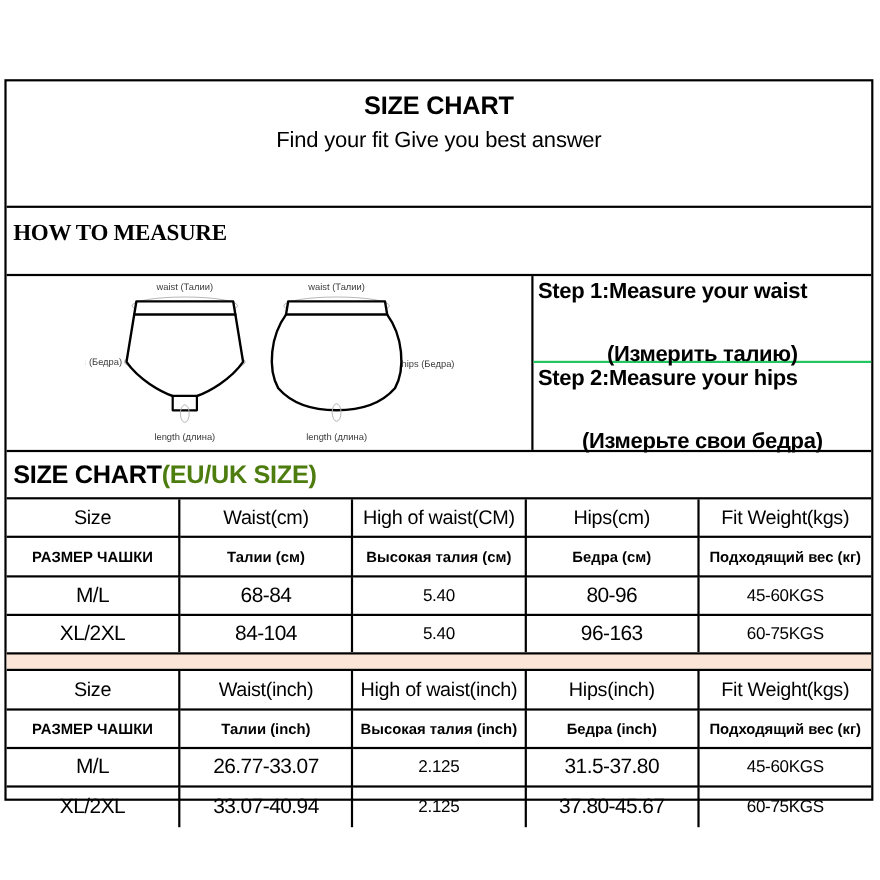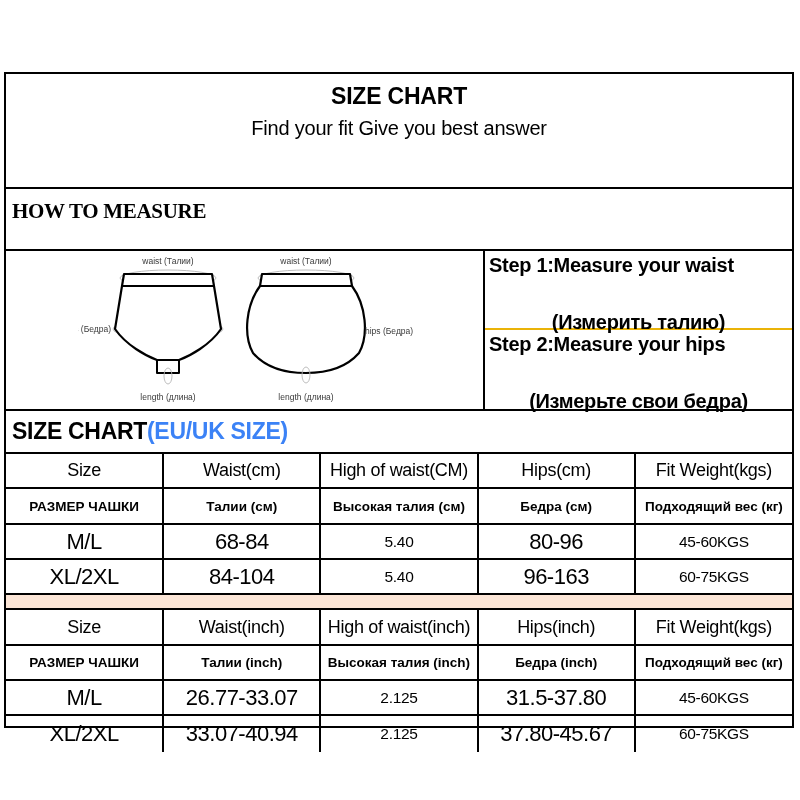--- a/index.html
+++ b/index.html
@@ -19,34 +19,34 @@
   .sub-ru{font-size:20px;margin-top:7px;letter-spacing:-0.2px;}
   
   .htm-row{height:62px;border-bottom:2px solid #000;box-sizing:border-box;
     font-size:21px;font-weight:bold;line-height:45px;padding-left:6px;letter-spacing:-0.3px;font-family:Liberation Serif, serif;}
   
   .measure-row{height:160px;border-bottom:2px solid #000;box-sizing:border-box;display:flex;}
   .measure-left{width:477px;position:relative;}
   .measure-left svg{position:absolute;left:72px;top:2px;}
   .steps-col{flex:1;border-left:2px solid #000;display:flex;flex-direction:column;}
   .step-cell{box-sizing:border-box;font-weight:bold;font-size:20px;letter-spacing:-0.3px;}
-  .step-1{height:79px;border-bottom:2px solid #eab308;}
+  .step-1{height:79px;border-bottom:2px solid #22c55e;}
   .step-2{flex:1;}
   .step-line-en{padding:3px 0 0 4px;}
   .step-line-ru{text-align:center;padding-top:6px;margin-top:28px;}
   
   .sc-title-row{height:43px;border-bottom:2px solid #000;box-sizing:border-box;
     font-size:23px;font-weight:bold;line-height:41px;padding-left:6px;letter-spacing:-0.3px;}
-  .sc-red{color:#3b82f6;}
+  .sc-red{color:#4d7c0f;}
   
   table{width:100%;border-collapse:collapse;border-style:hidden;table-layout:fixed;}
   td{border:2px solid #000;text-align:center;vertical-align:middle;padding:0;overflow:hidden;}
   .hdr-en td{font-weight:normal;font-size:18px;letter-spacing:-0.3px;border-radius:13px;}
   .hdr-ru td{font-weight:bold;font-size:13.5px;border-radius:13px;}
-  .data-row td{font-size:22px;letter-spacing:-0.5px;}
+  .data-row td{font-size:19px;letter-spacing:-0.5px;}
   .data-row td.small{font-size:15.5px;letter-spacing:-0.3px;}
   .r-h34{height:34px;} .r-h35{height:35px;} .r-h36{height:36px;} .r-h37{height:37px;}
   .pink-row{height:17px;background:#fbe5d6;border-top:2px solid #000;border-bottom:2px solid #000;box-sizing:border-box;}
   
   .outline{fill:#fff;stroke:#000;stroke-width:2.2;stroke-linejoin:round;}
   .thin{fill:none;stroke:#b5b5b5;stroke-width:0.9;}
   .guide{stroke:#c2c2c2;stroke-width:0.8;}
   .dlabel{font-family:"Liberation Sans",sans-serif;font-size:8.5px;fill:#3a3a3a;}
 </style>
 </head>

